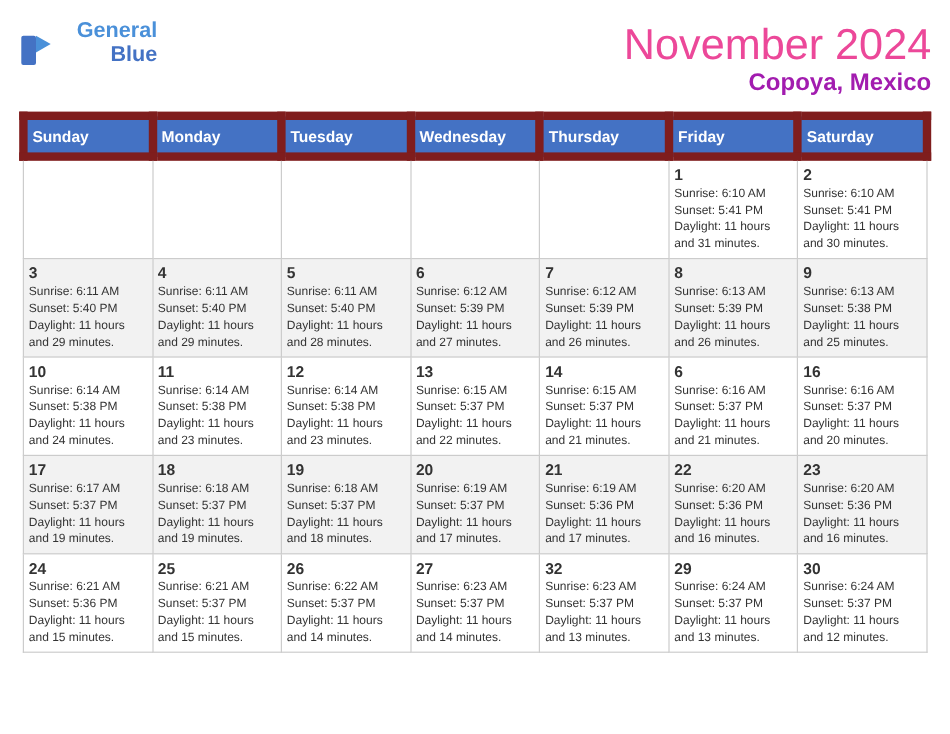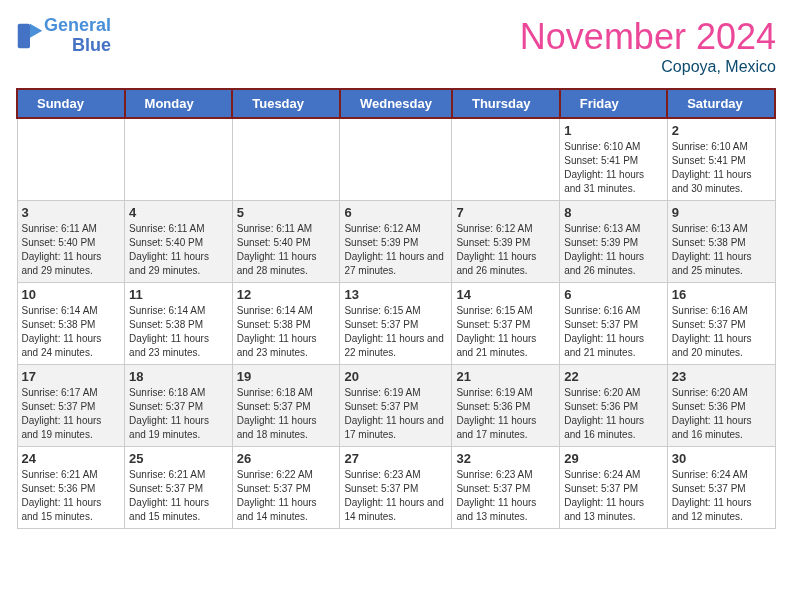--- a/index.html
+++ b/index.html
@@ -11,22 +11,22 @@
       padding: 16px;
     }
     .header {
       display: flex;
       align-items: flex-start;
       justify-content: space-between;
       margin-bottom: 12px;
     }
     .logo {
       display: flex;
-      align-items: center;
-      gap: 0;
+      align-items: flex-end;
+      gap: 20px;
     }
     .logo-text {
       font-size: 18px;
       font-weight: bold;
       color: #333;
       line-height: 1.1;
     }
     .logo-text span {
       color: #4a90d9;
     }
@@ -36,35 +36,36 @@
     }
     .title-block {
       text-align: right;
     }
     .month-title {
       font-size: 36px;
       color: #ec4899;
       font-weight: normal;
     }
     .location {
-      font-size: 16px;
-      color: #0c4a6e;
+      font-size: 20px;
+      color: #a21caf;
+      font-weight: bold;
     }
     .calendar {
       width: 100%;
       border-collapse: collapse;
       font-size: 11px;
     }
     .calendar thead th {
       background: #4472c4;
       color: #fff;
-      padding: 6px 19px;
+      padding: 6px 4px;
       text-align: left;
       font-size: 13px;
-      border: 2px solid #7f1d1d;
+      border: 7px solid #7f1d1d;
     }
     .calendar tbody td {
       border: 1px solid #ccc;
       vertical-align: top;
       padding: 4px;
       width: 108px;
       min-height: 80px;
       background: #fff;
     }
     .calendar tbody tr:nth-child(even) td {

